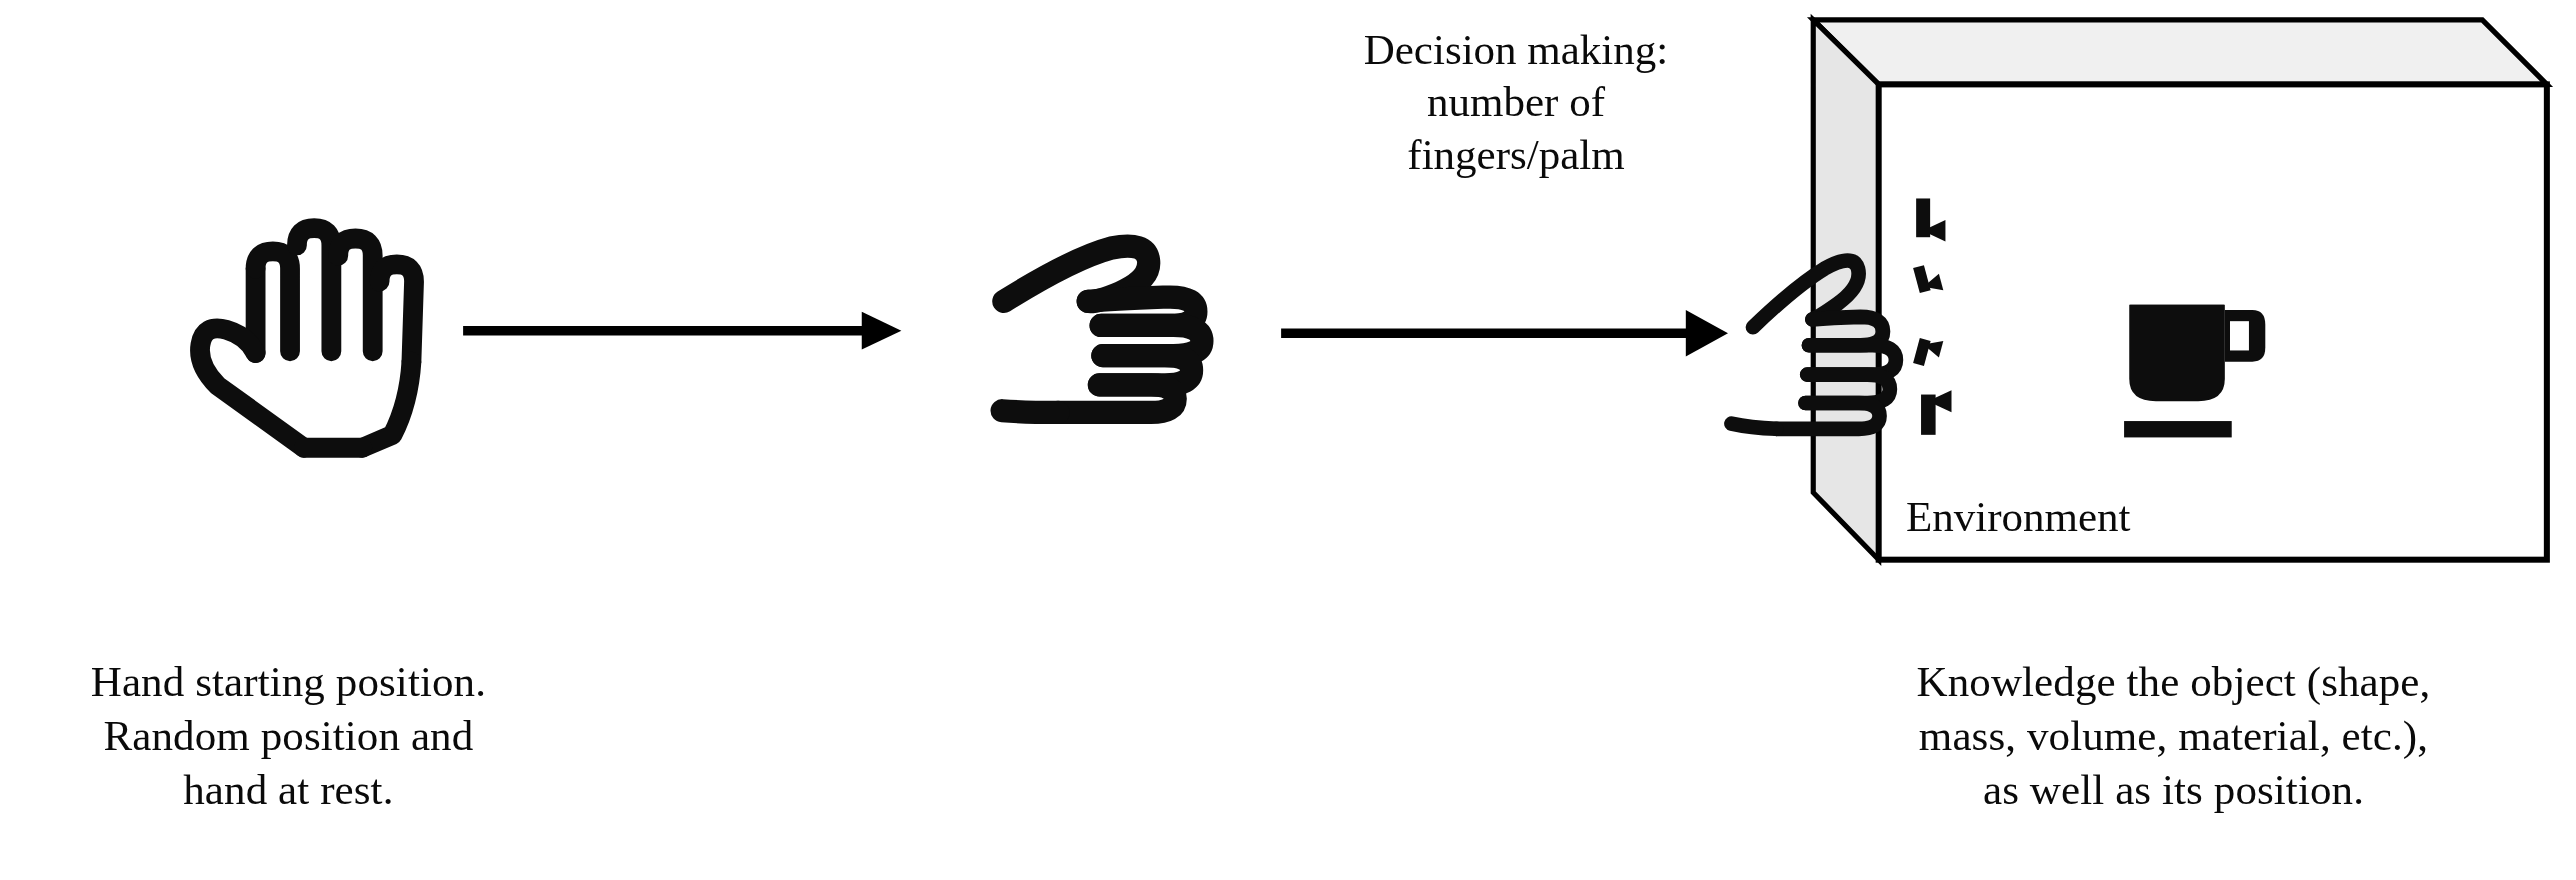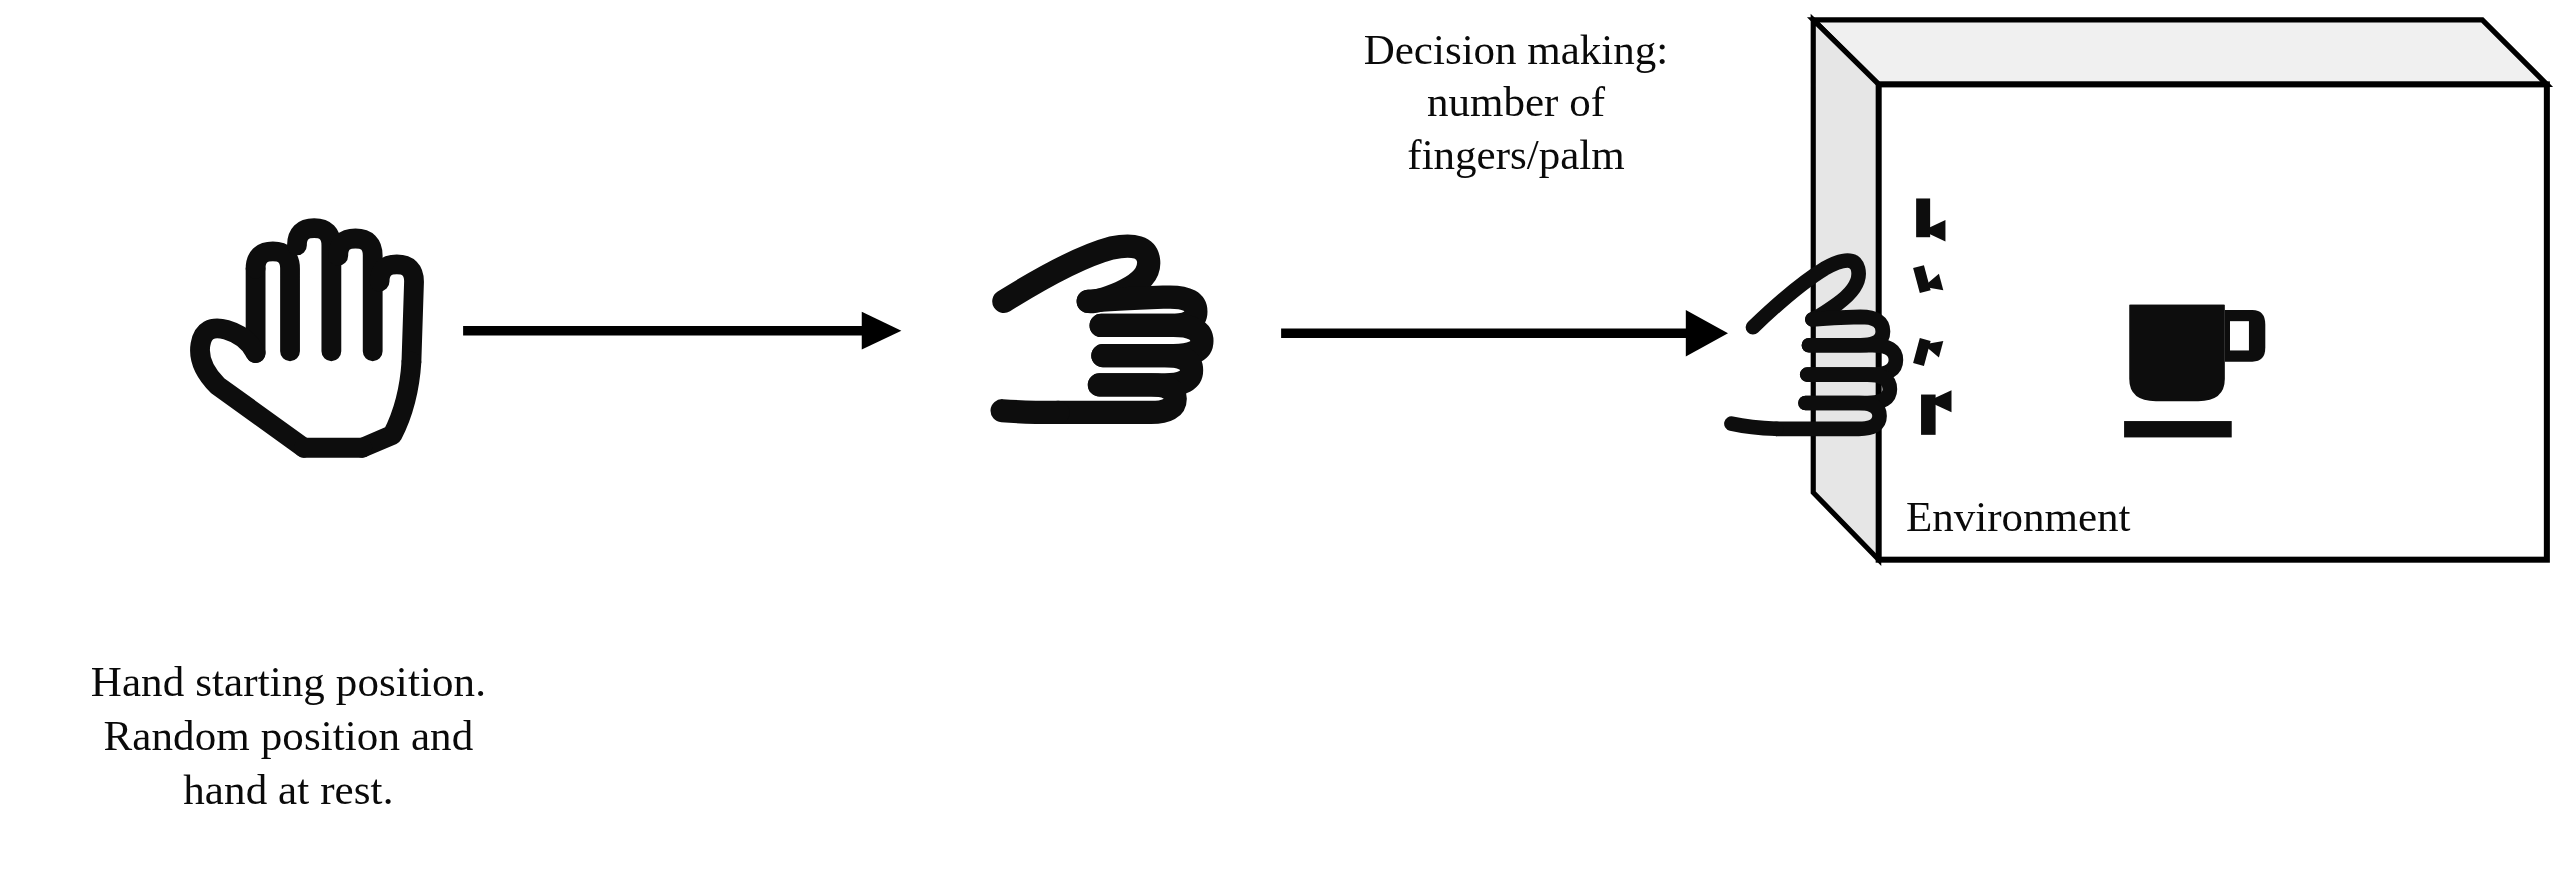--- a/index.html
+++ b/index.html
@@ -167,15 +167,18 @@
     <rect x="2466" y="489" width="125" height="19" fill="#0d0d0d"></rect>
   </svg>
 
   <div class="env-label" style="left:1906px; top:495px;">Environment</div>
 
   <div class="caption" style="left:-8.6px; top:655px; width:594px;">Hand starting position.
 Random position and
 hand at rest.</div>
 
 
+  <div class="caption" style="left:1788px; top:655px; width:771px;">Knowledge the object (shape,
+mass, volume, material, etc.),
+as well as its position.</div>
 
 </div>
 
 
 </body></html>

